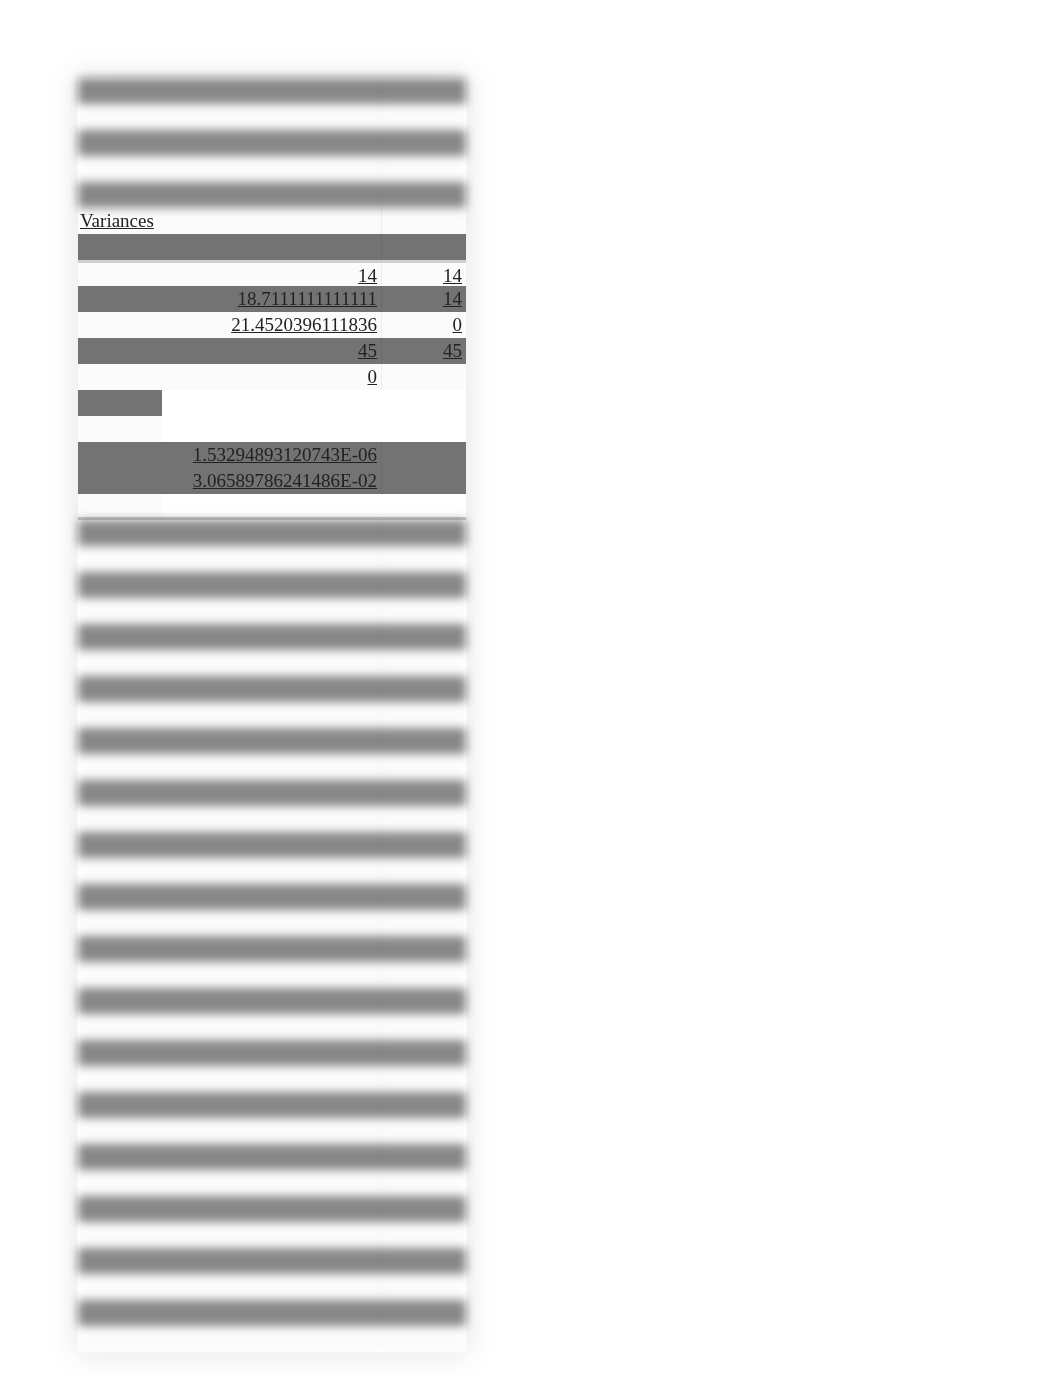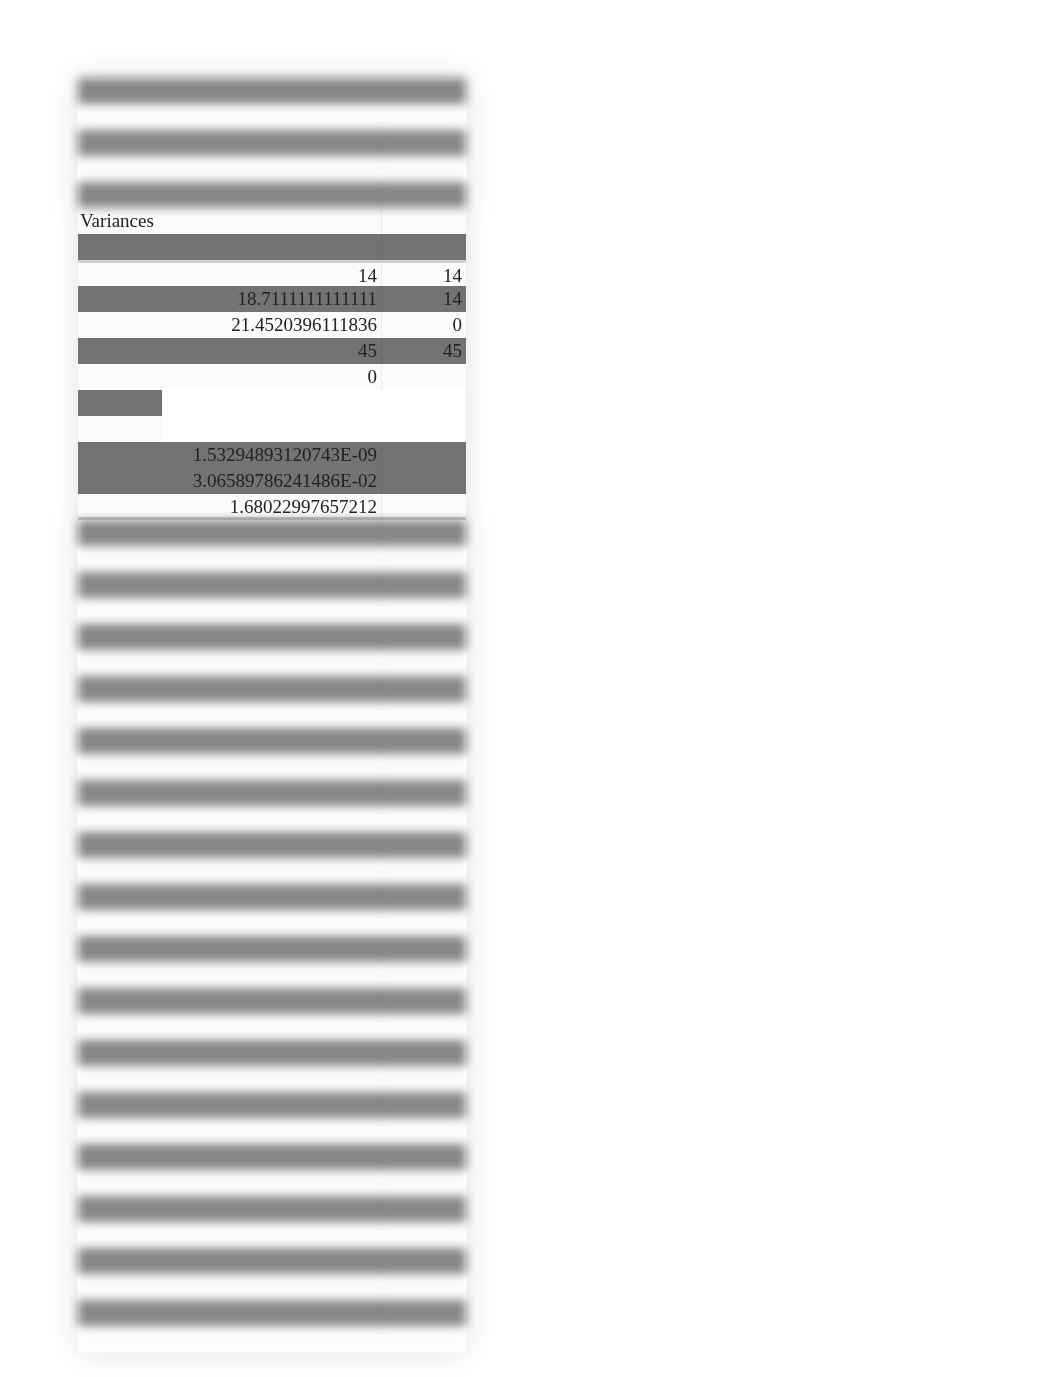--- a/index.html
+++ b/index.html
@@ -52,20 +52,21 @@
     .label-row .col1 {
       text-align: left;
       padding-left: 2px;
     }
     .blurred {
       filter: blur(5px);
       opacity: 0.85;
     }
     .clear {
       filter: none;
+      text-decoration: underline;
     }
     .sep-top {
       border-top: 3px solid #d0d0d0;
     }
     .sep-bottom-thick {
       border-bottom: 3px solid #c8c8c8;
     }
   </style>
 </head>
 <body>
@@ -122,29 +123,28 @@
         <div class="cell col1">0</div>
         <div class="cell col2"></div>
       </div>
       <div class="row stripe-a">
         <div class="cell col2"></div>
       </div>
       <div class="row stripe-b">
         <div class="cell col2"></div>
       </div>
       <div class="row stripe-a">
-        <div class="cell col1">1.53294893120743E-09</div>
+        <div class="cell col1">1.53294893120743E-06</div>
         <div class="cell col2"></div>
       </div>
       <div class="row stripe-a">
         <div class="cell col1">3.06589786241486E-02</div>
         <div class="cell col2"></div>
       </div>
       <div class="row stripe-b sep-bottom-thick">
-        <div class="cell col1">1.68022997657212</div>
         <div class="cell col2"></div>
       </div>
     </div>
     <div class="blurred">
       <div class="row stripe-a">
         <div class="cell col1"></div>
         <div class="cell col2"></div>
       </div>
       <div class="row stripe-b">
         <div class="cell col1"></div>

